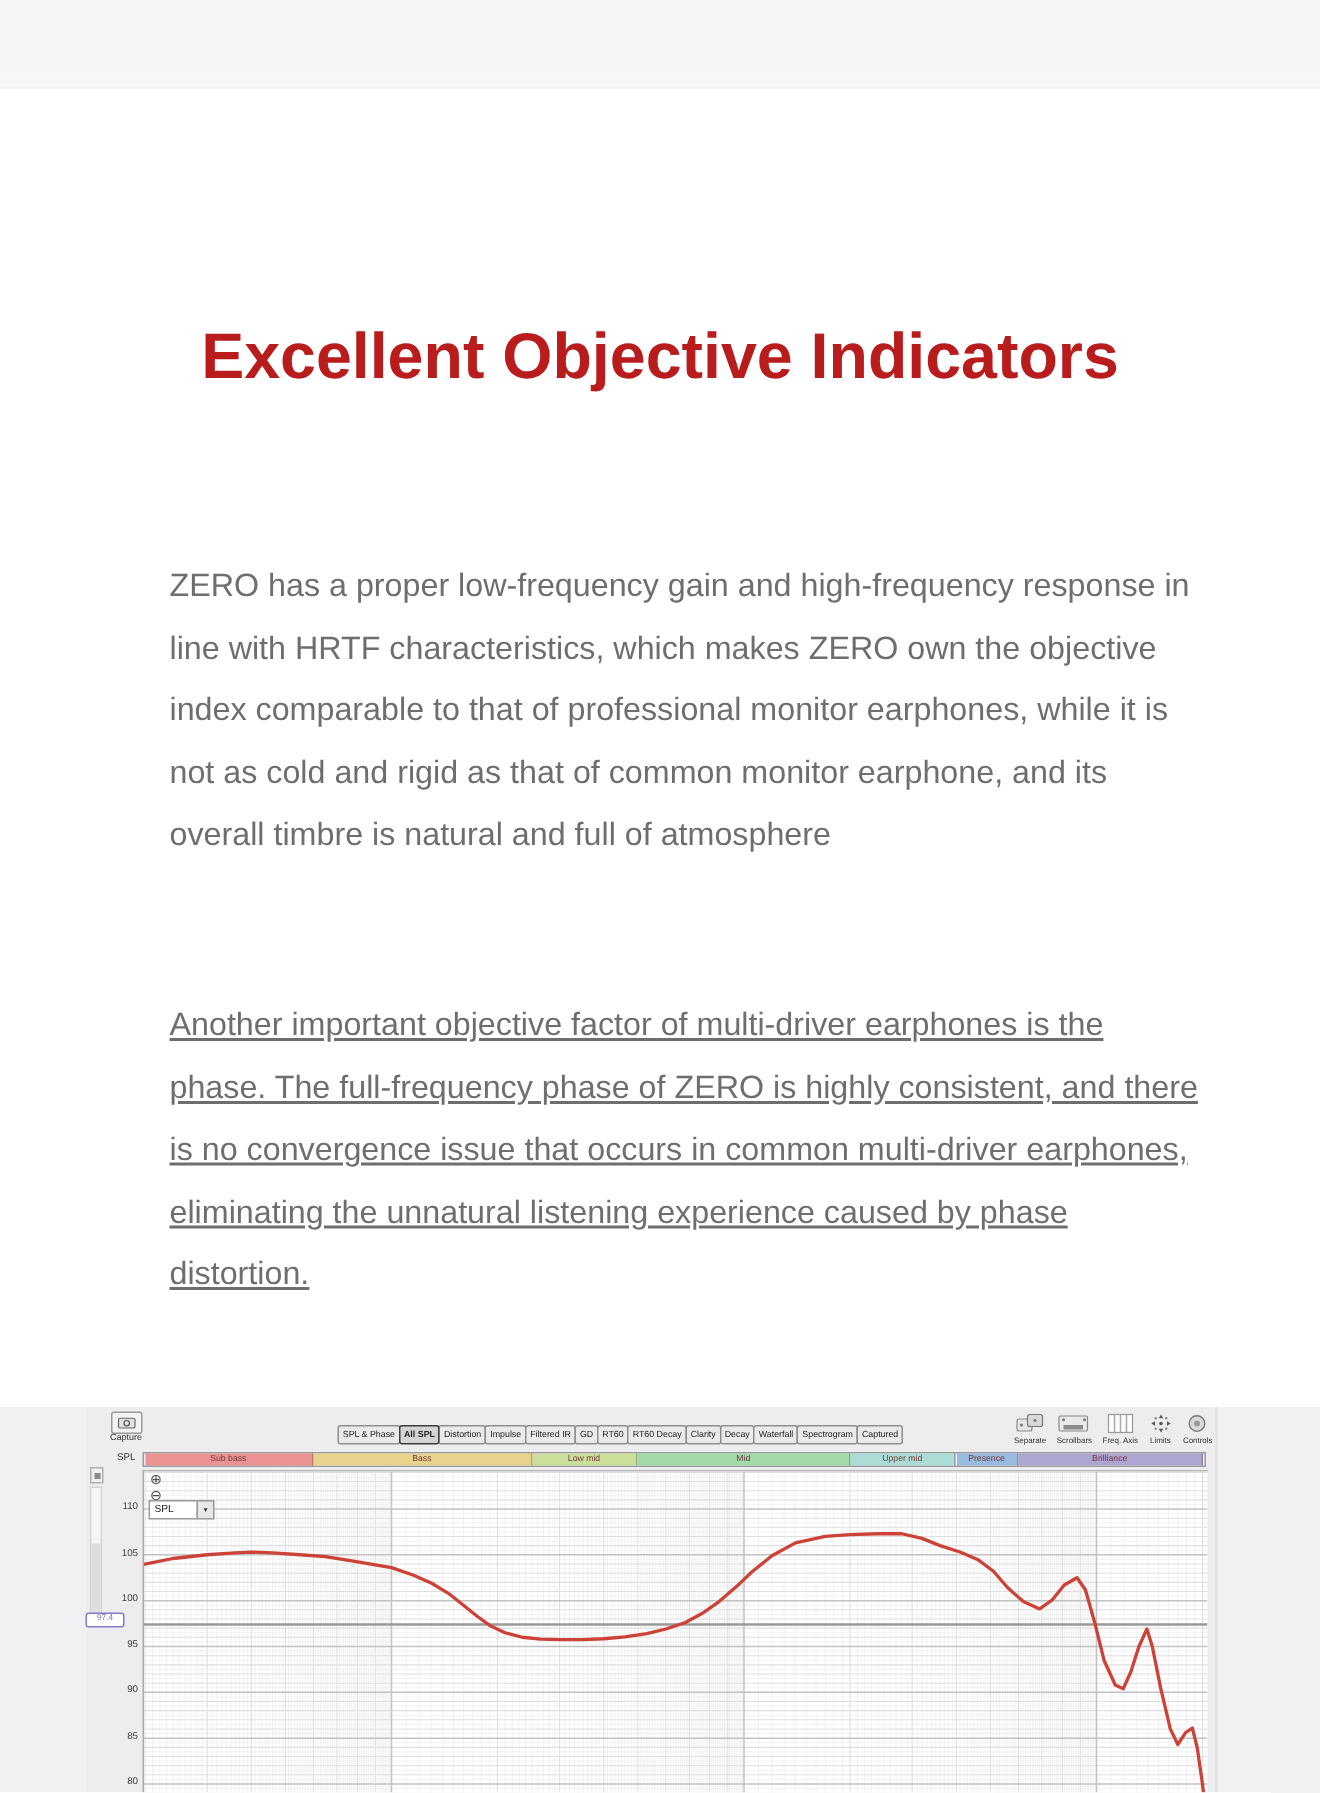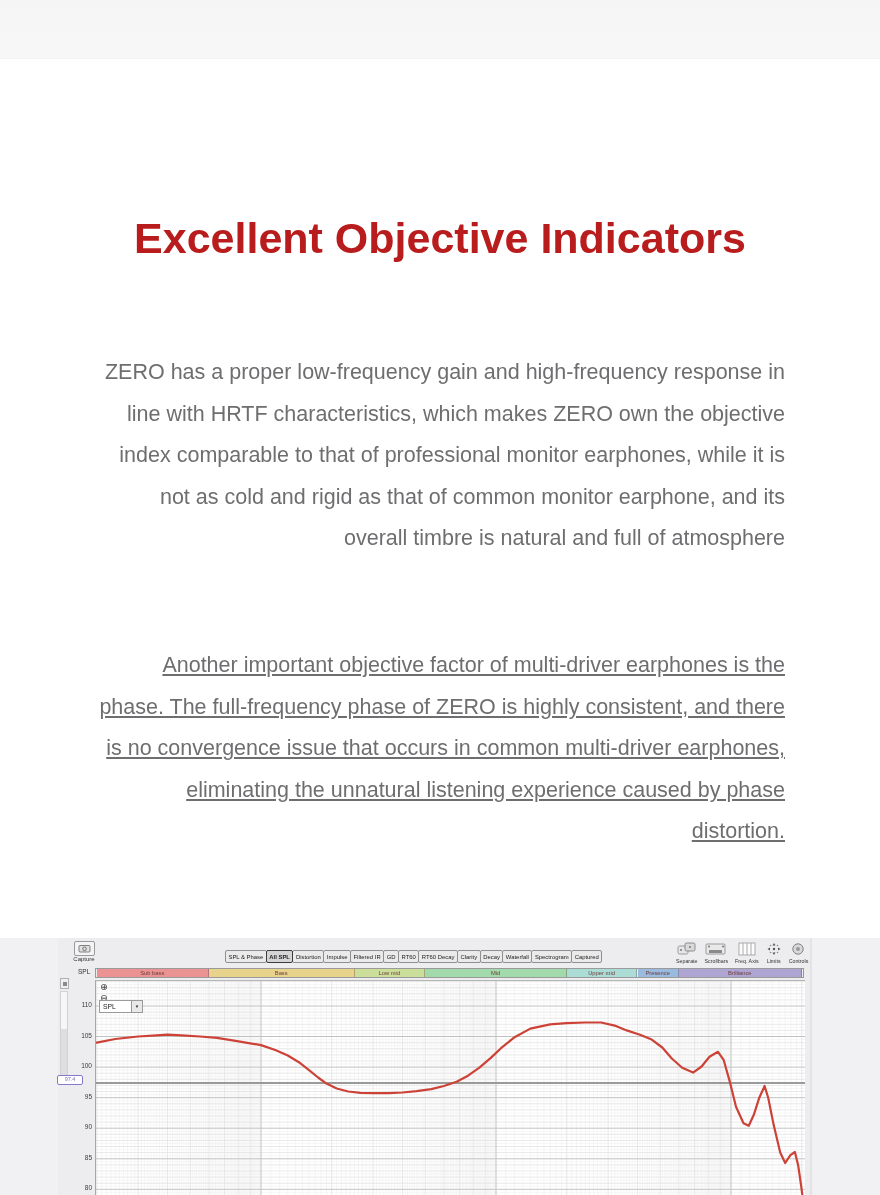--- a/index.html
+++ b/index.html
@@ -2,21 +2,21 @@
 <html><head>
 <meta charset="utf-8">
 <style>
   html,body{margin:0;padding:0;background:#fff;}
   .page{position:relative;width:880px;height:1195px;overflow:hidden;background:#ffffff;
         font-family:"Liberation Sans","DejaVu Sans",sans-serif;}
   .top-band{position:absolute;left:0;top:0;width:880px;height:58px;
             background:linear-gradient(#f5f5f6,#f7f7f8);border-bottom:1px solid #f2f2f3;}
   .heading{position:absolute;left:0;top:214px;width:880px;margin:0;text-align:center;
            font-size:43px;font-weight:700;color:#b91c1c;letter-spacing:0px;}
-  .para{position:absolute;left:95px;width:690px;margin:0;text-align:right;
+  .para{position:absolute;left:95px;width:690px;margin:18px;text-align:left;
         font-size:21.5px;line-height:41.6px;color:#6e6e70;}
   .p1{top:352px;}
   .p2{top:645px;text-decoration:underline;}
 
   
   .rew{position:absolute;left:0;top:938px;width:880px;height:257px;overflow:hidden;
        background:#f1f1f3;font-family:"Liberation Sans","DejaVu Sans",sans-serif;}
   .window{position:absolute;left:58px;top:0;width:752px;height:257px;background:#ededef;
           border-right:2px solid #e3e3e5;}
   .capture-btn{position:absolute;left:74px;top:3px;width:19px;height:13px;background:#f4f4f4;

